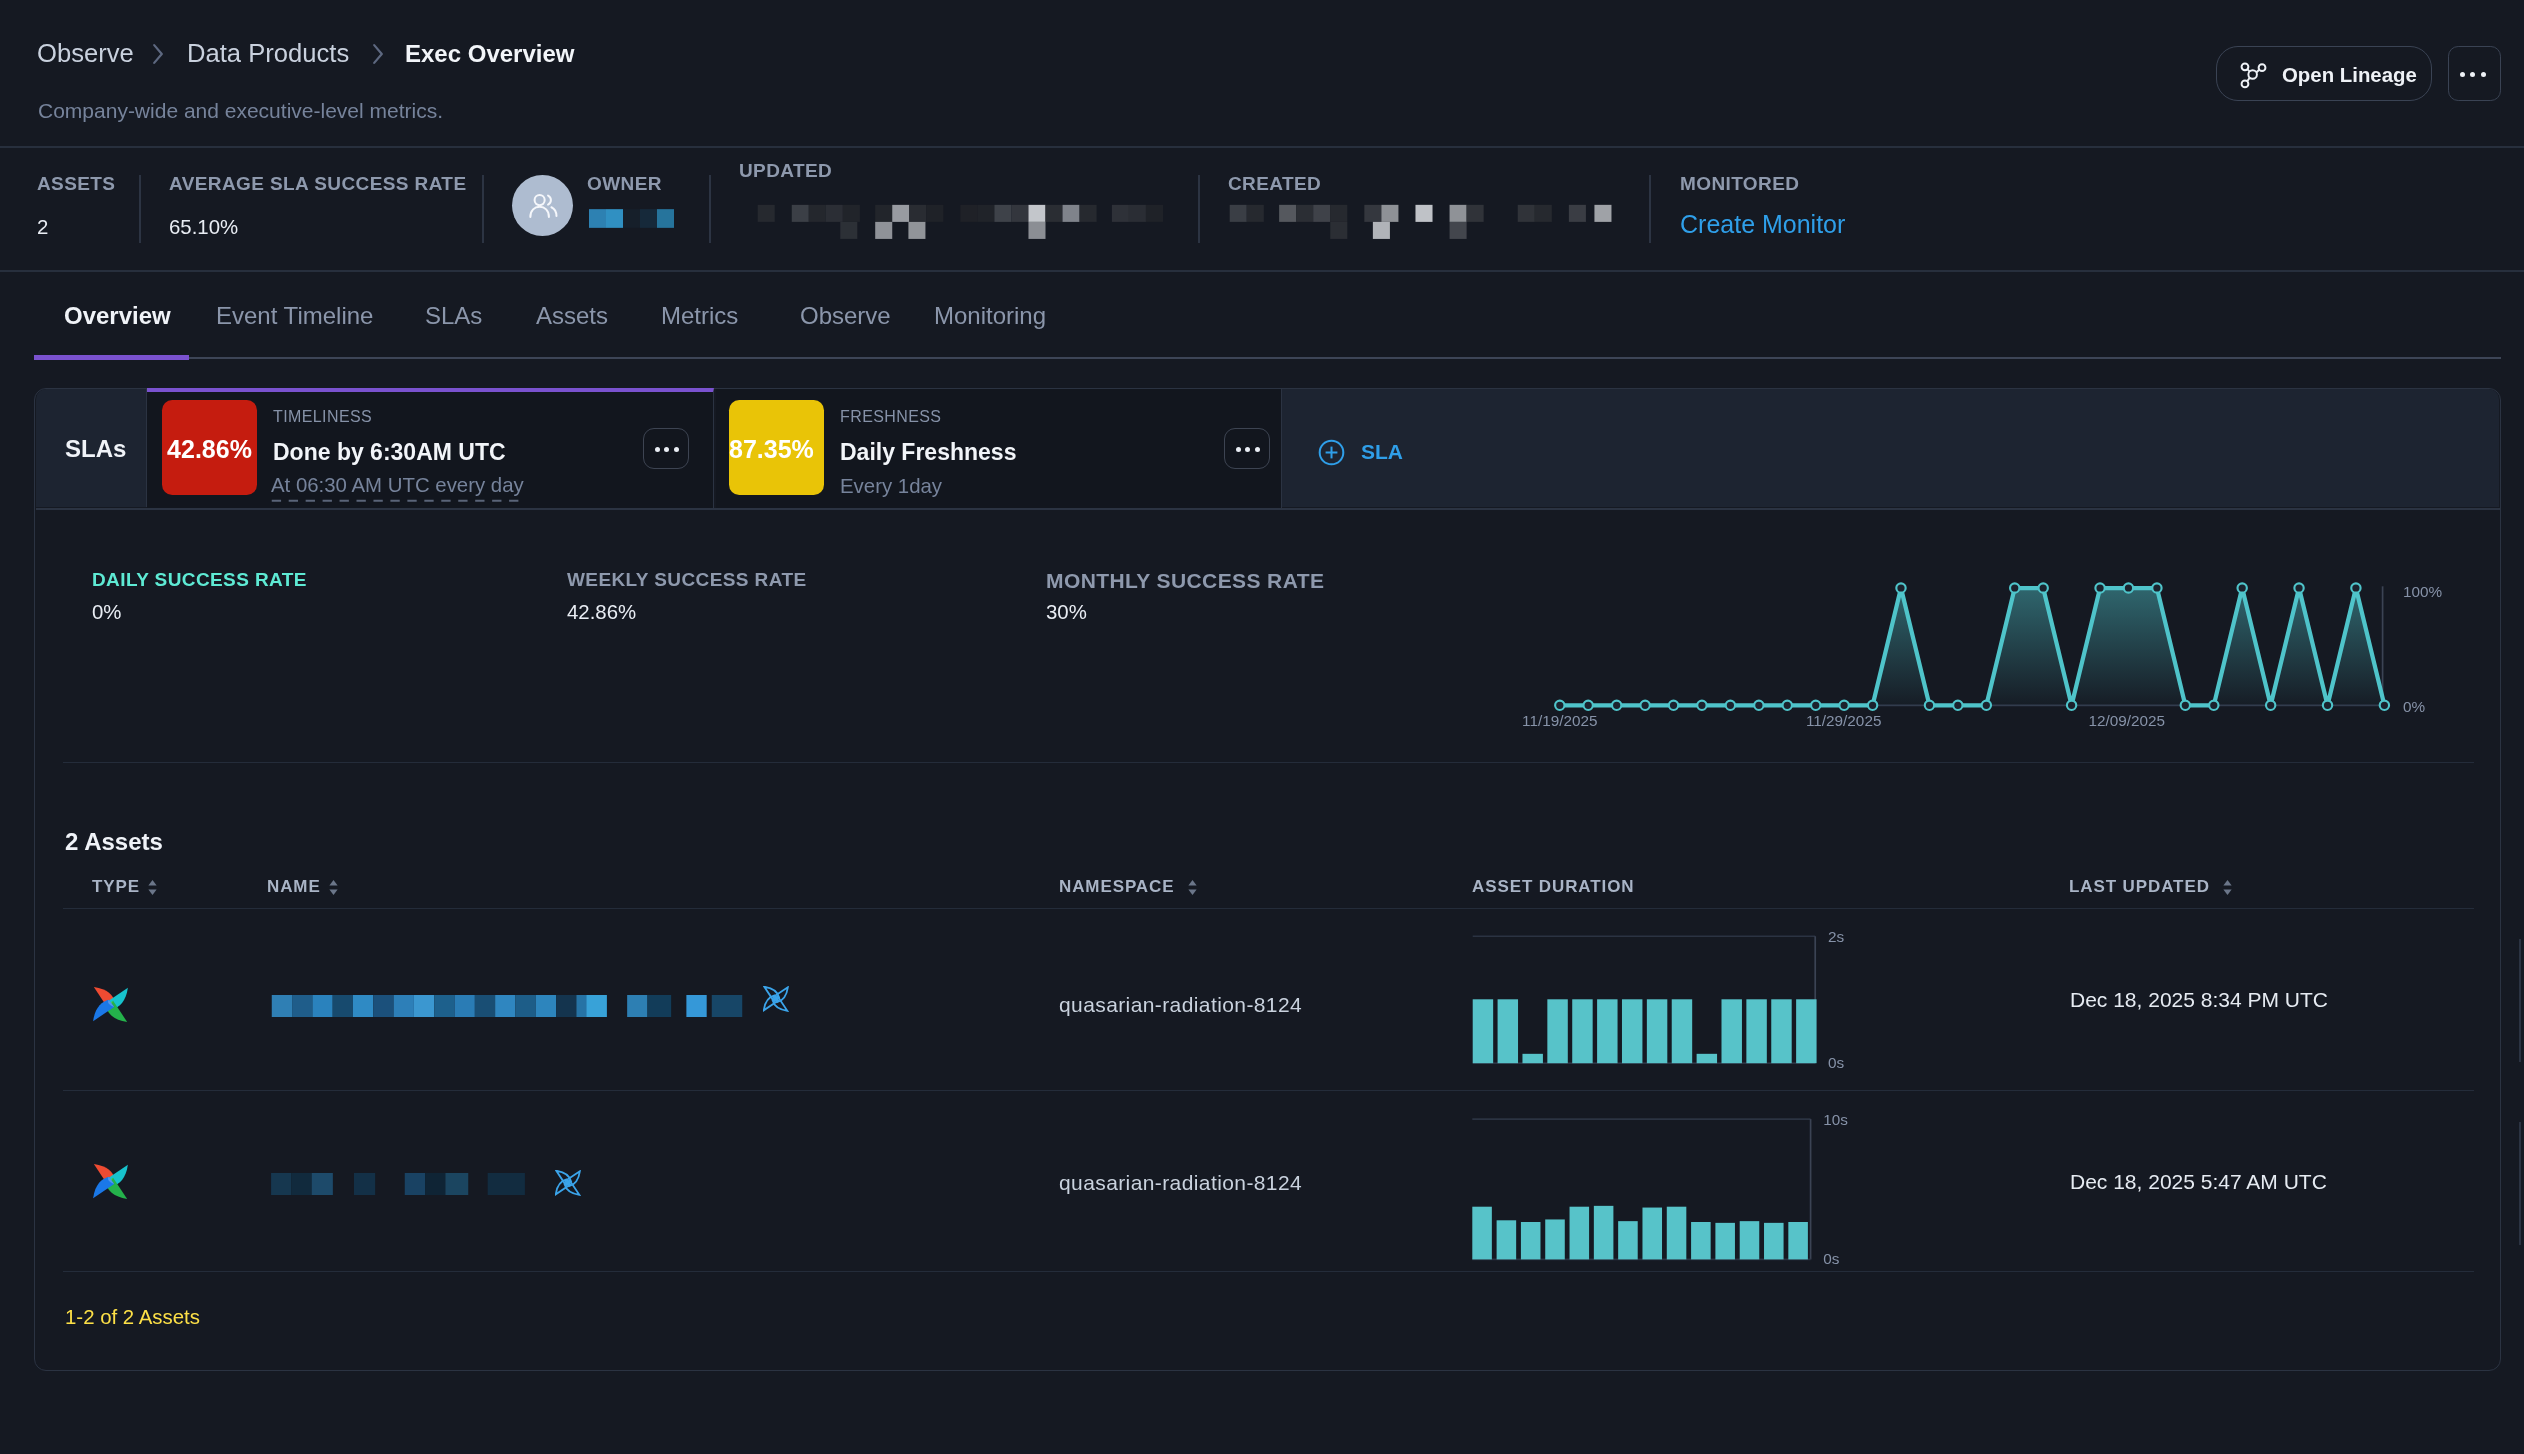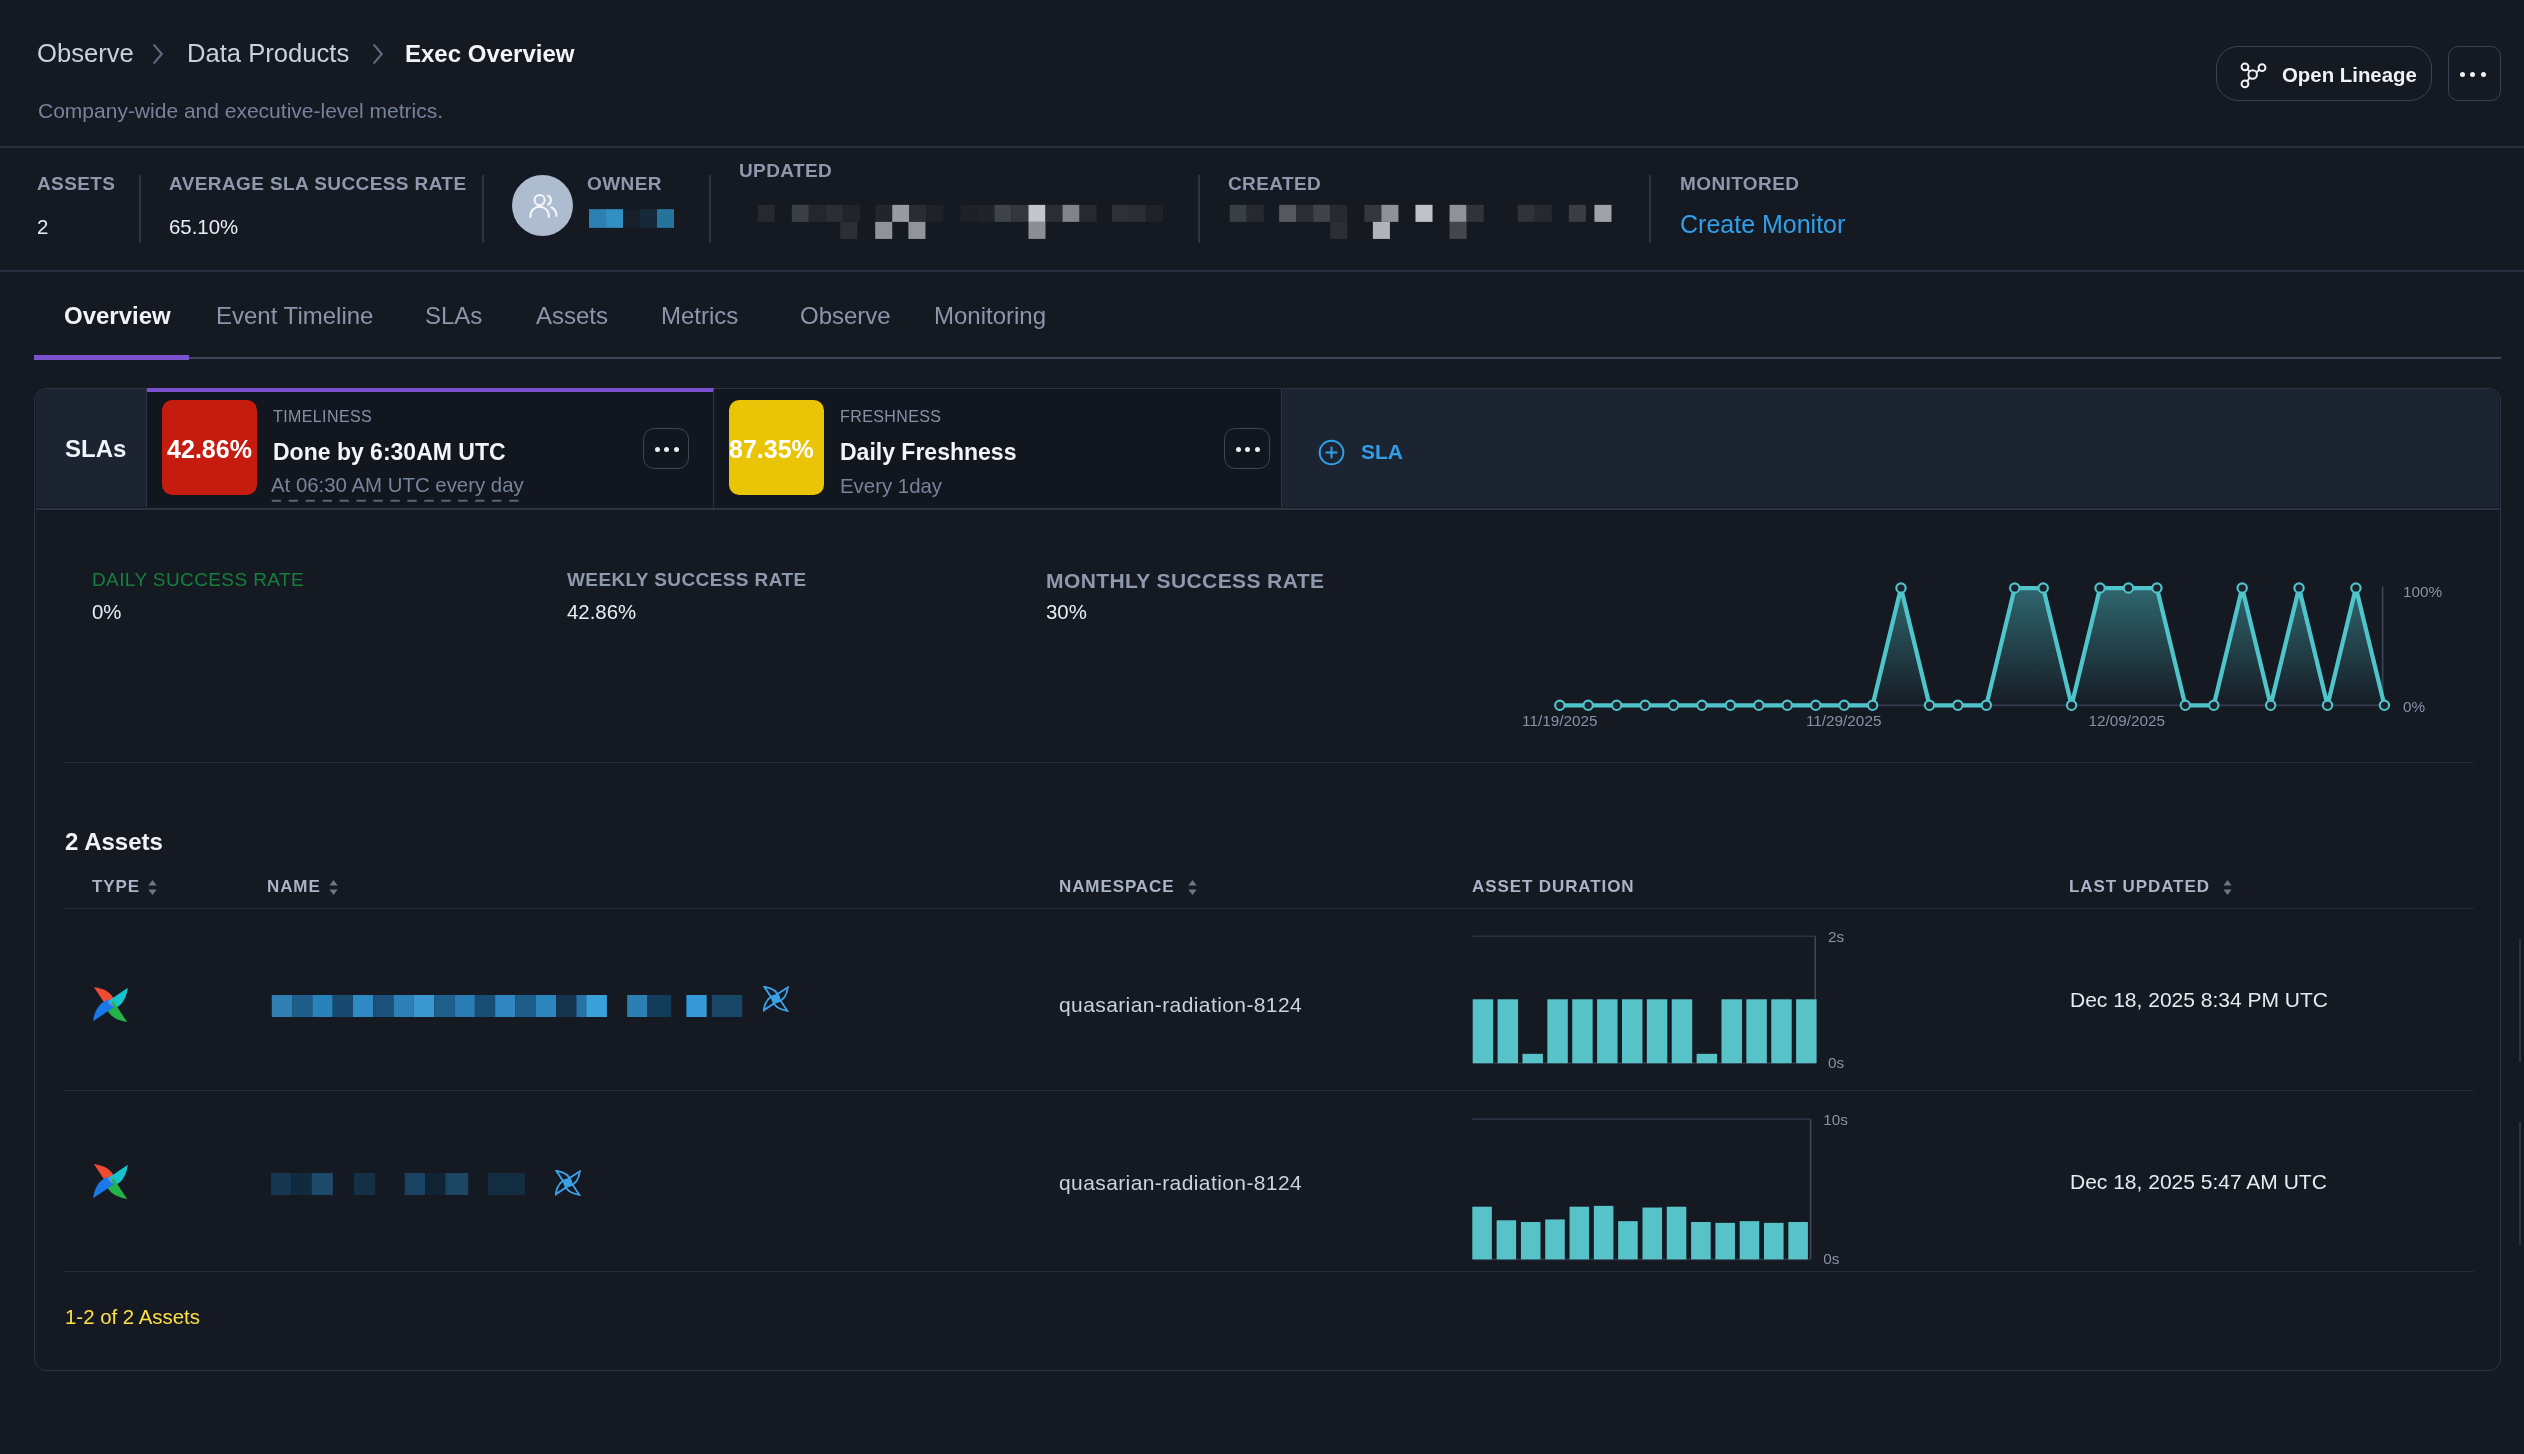--- a/index.html
+++ b/index.html
@@ -177,21 +177,21 @@
 
 <div class="abs" style="left:1282px; top:389px; width:1217px; height:118px; background:#1d2431; border-radius:0 10.2px 0 0;"></div>
 <svg class="abs" style="left:1318px; top:439px;" width="27" height="27" viewBox="0 0 32 32" fill="none" stroke="#2f9fe9" stroke-width="2.4">
   <circle cx="16" cy="16" r="14"></circle>
   <line x1="16" y1="9" x2="16" y2="23"></line>
   <line x1="9" y1="16" x2="23" y2="16"></line>
 </svg>
 <div class="abs" style="left:1361px; top:440px; font-size:21px; font-weight:bold; color:#2f9fe9;">SLA</div>
 <div class="abs" style="left:36px; top:508px; width:2464px; height:1.7px; background:#2b3342;"></div>
 
-<div class="abs" style="left:92px; top:569px; font-size:19px; font-weight:normal; color:#15803d; letter-spacing:0.4px;">DAILY SUCCESS RATE</div>
+<div class="abs" style="left:92px; top:569px; font-size:19px; font-weight:bold; color:#5eead4; letter-spacing:0.4px;">DAILY SUCCESS RATE</div>
 <div class="abs" style="left:92px; top:601px; font-size:20.4px; color:#e9edf4;">0%</div>
 <div class="abs" style="left:567px; top:569px; font-size:19px; font-weight:bold; color:#8e99ad; letter-spacing:0.4px;">WEEKLY SUCCESS RATE</div>
 <div class="abs" style="left:567px; top:601px; font-size:20.4px; color:#e9edf4;">42.86%</div>
 <div class="abs" style="left:1046px; top:569px; font-size:21px; font-weight:bold; color:#8e99ad; letter-spacing:0.4px;">MONTHLY SUCCESS RATE</div>
 <div class="abs" style="left:1046px; top:601px; font-size:20.4px; color:#e9edf4;">30%</div>
 
 <svg class="abs" style="left:1448px; top:554px;" width="1077" height="204" viewBox="0 0 1264 240">
   <defs>
     <linearGradient id="tg" x1="0" y1="0" x2="0" y2="1">
       <stop offset="0" stop-color="#4fc4ca" stop-opacity="0.45"></stop>

